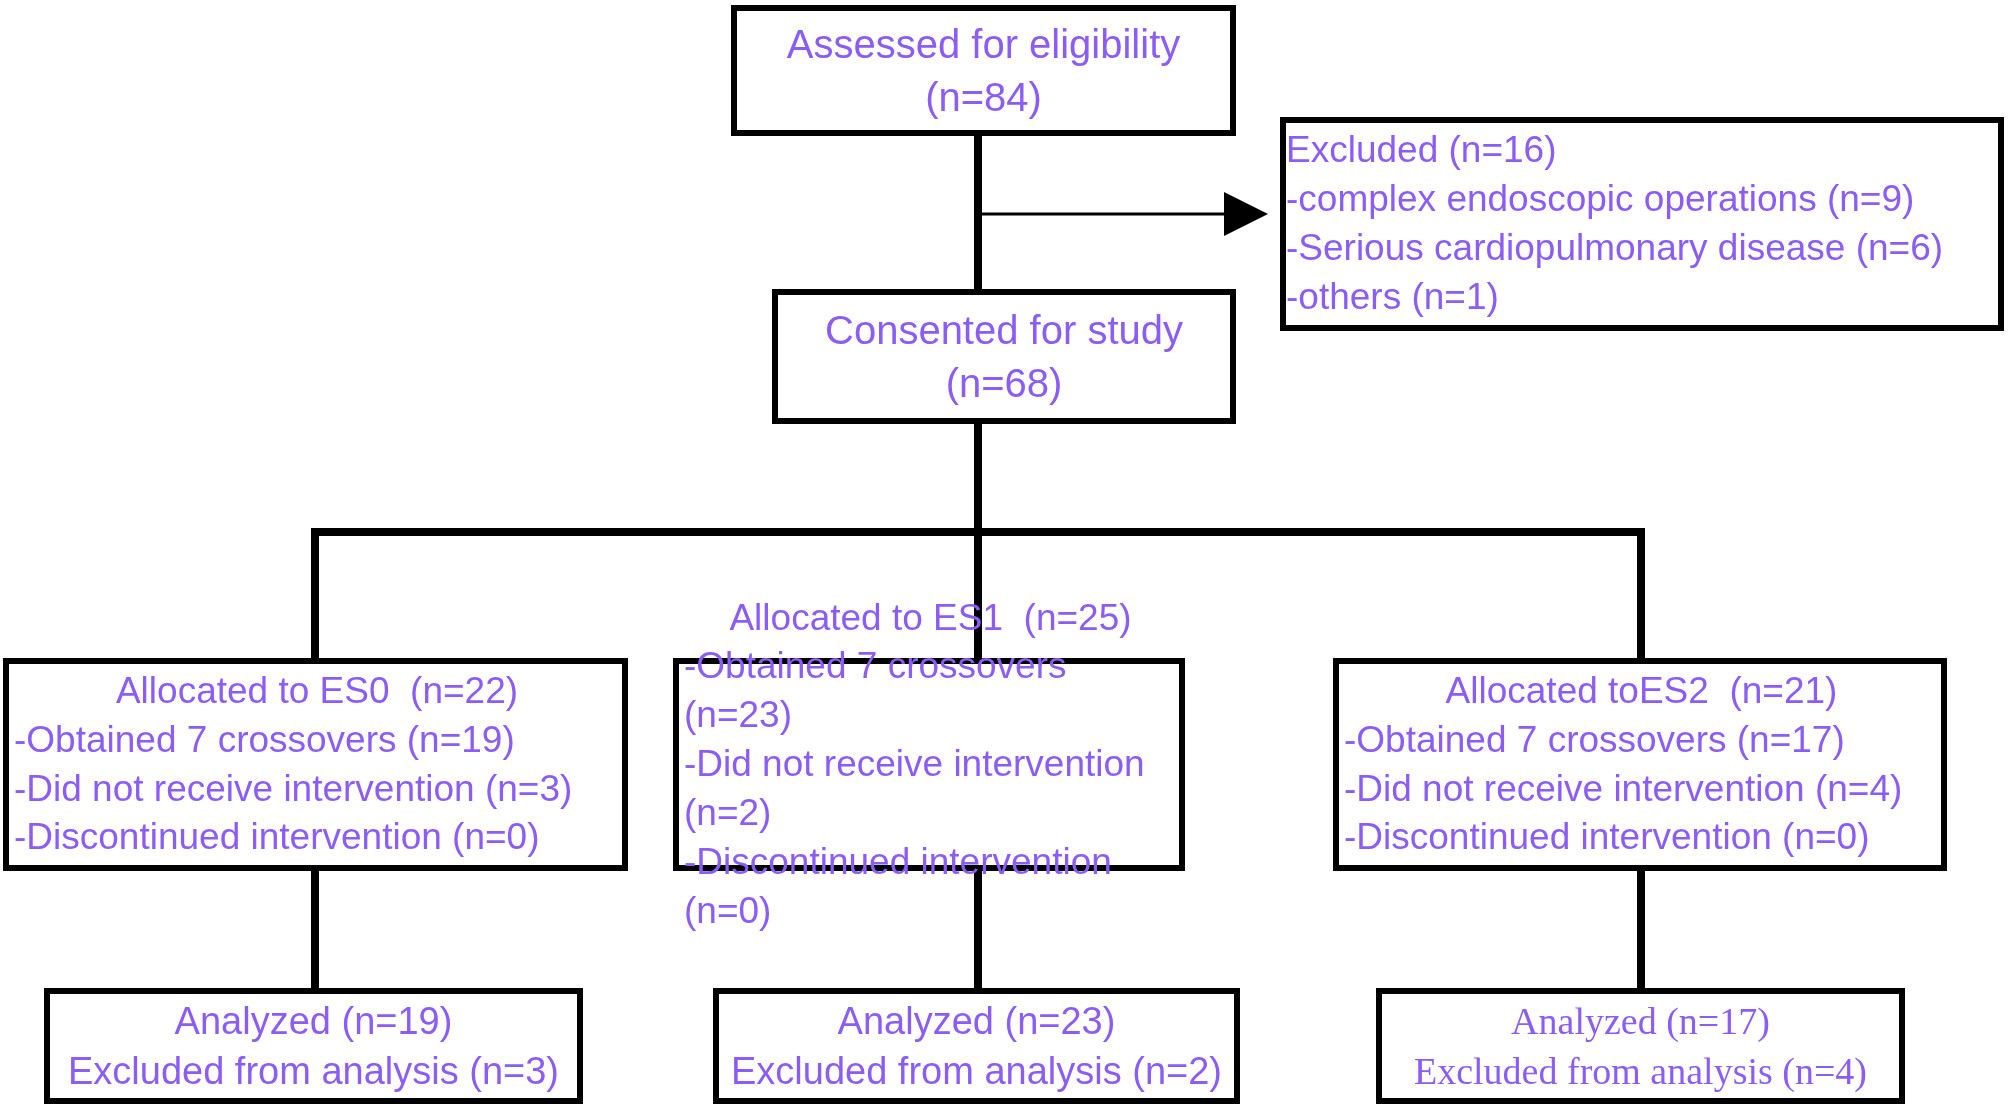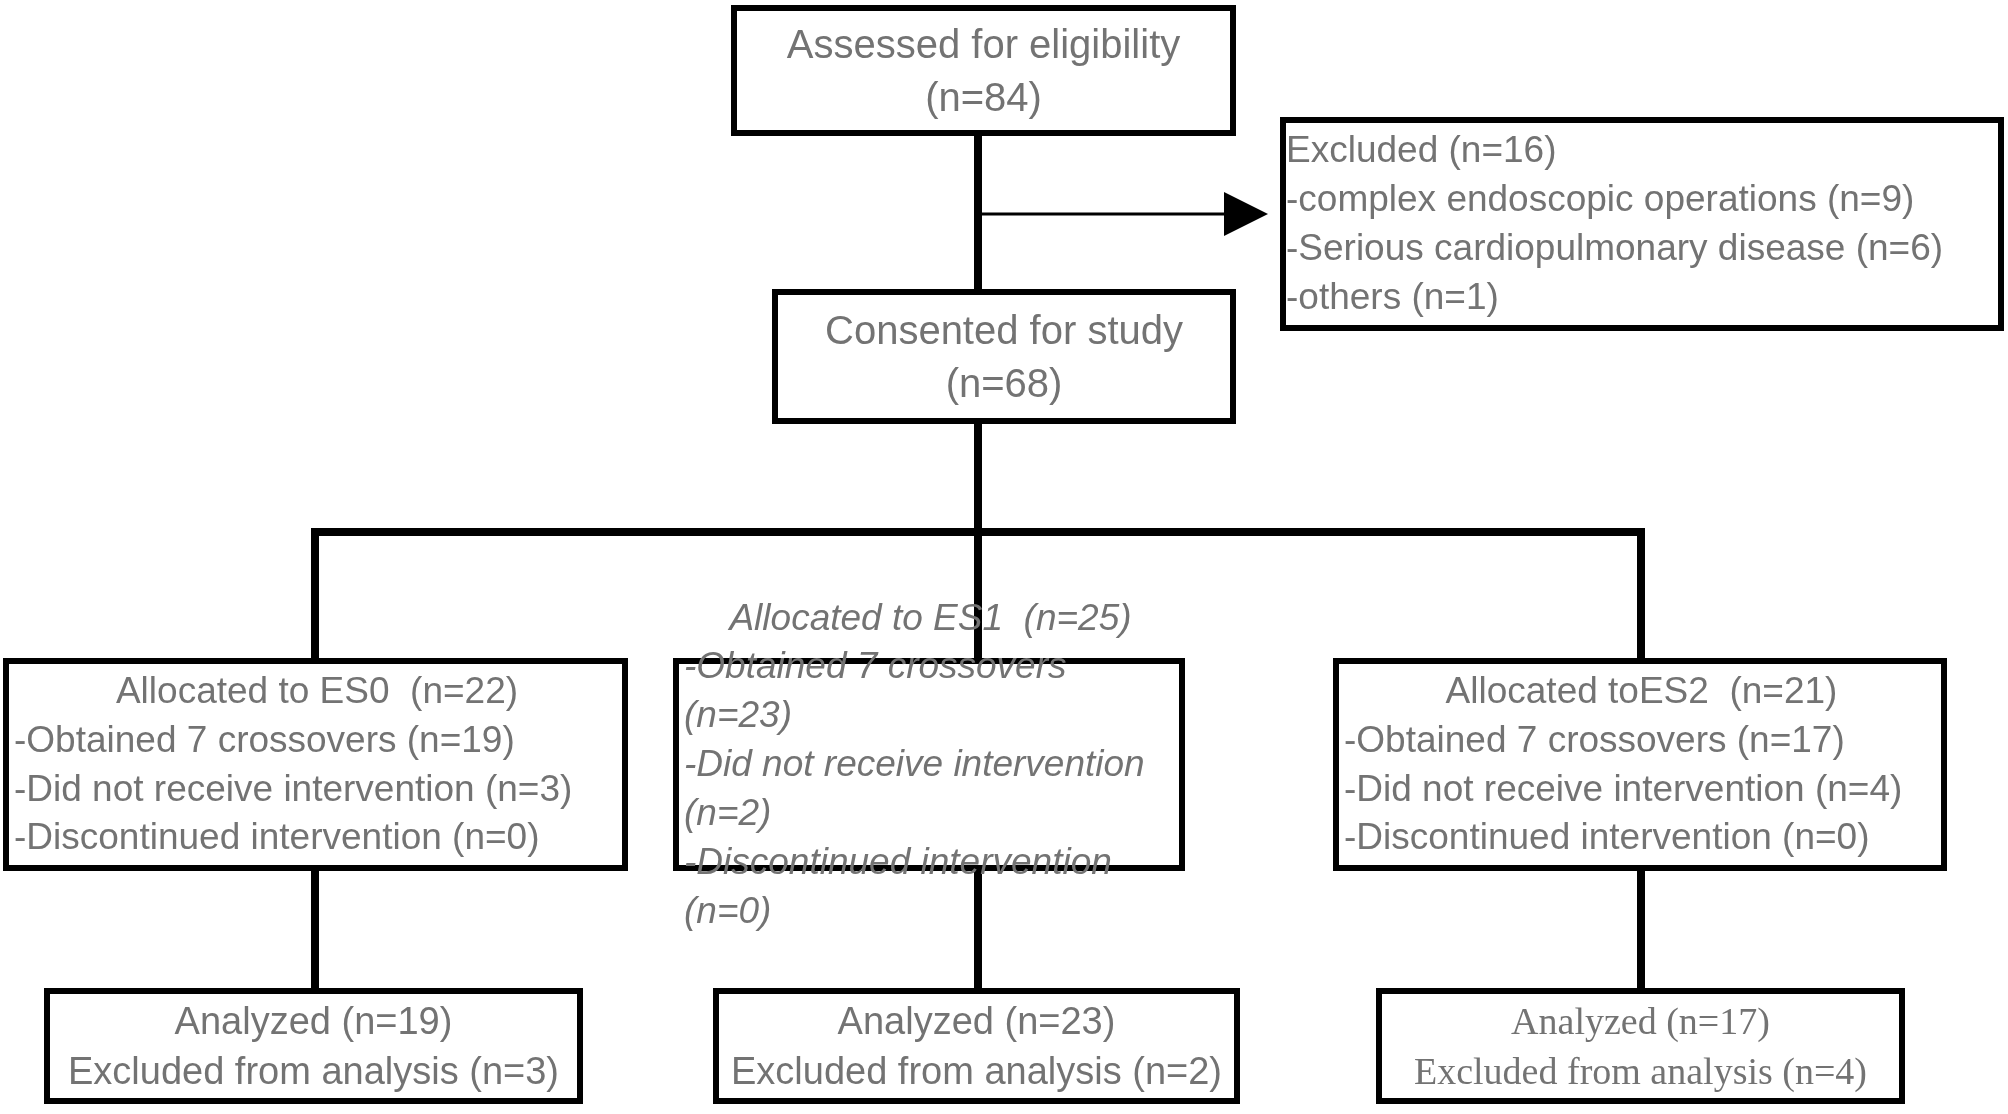--- a/index.html
+++ b/index.html
@@ -6,21 +6,21 @@
     margin: 0;
     padding: 0;
     background: #ffffff;
   }
   .canvas {
     position: relative;
     width: 2008px;
     height: 1114px;
     background: #ffffff;
     font-family: "Liberation Sans", "DejaVu Sans", sans-serif;
-    color: #737373;
+    color: #8b5cf6;
     overflow: hidden;
   }
   .connectors {
     position: absolute;
     left: 0;
     top: 0;
     width: 2008px;
     height: 1114px;
   }
   .box {
@@ -39,21 +39,21 @@
   .txt-center .bx-line { text-align: center; }
   .txt-left   .bx-line { text-align: left; }
 
   
   #assessed  { left: 731px;  top: 5px;   width: 505px; height: 131px; font-size: 40px; }
   #excluded  { left: 1280px; top: 117px; width: 724px; height: 214px; font-size: 37px; padding-right: 4px; }
   #consented { left: 772px;  top: 289px; width: 464px; height: 135px; font-size: 40px; }
 
   .alloc     { top: 658px; height: 213px; font-size: 37px; padding-left: 5px; padding-right: 2px; }
   #alloc0    { left: 3px;    width: 625px; }
-  #alloc1    { left: 673px;  width: 512px; font-style: italic; }
+  #alloc1    { left: 673px;  width: 512px; }
   #alloc2    { left: 1333px; width: 614px; }
   .alloc .alloc-title { text-align: center; }
 
   .analysis  { top: 988px; height: 116px; font-size: 38px; }
   #ana0      { left: 44px;   width: 539px; }
   #ana1      { left: 713px;  width: 527px; }
   #ana2      { left: 1376px; width: 529px; font-family: Liberation Serif, serif; }
 </style>
 </head>
 <body>

